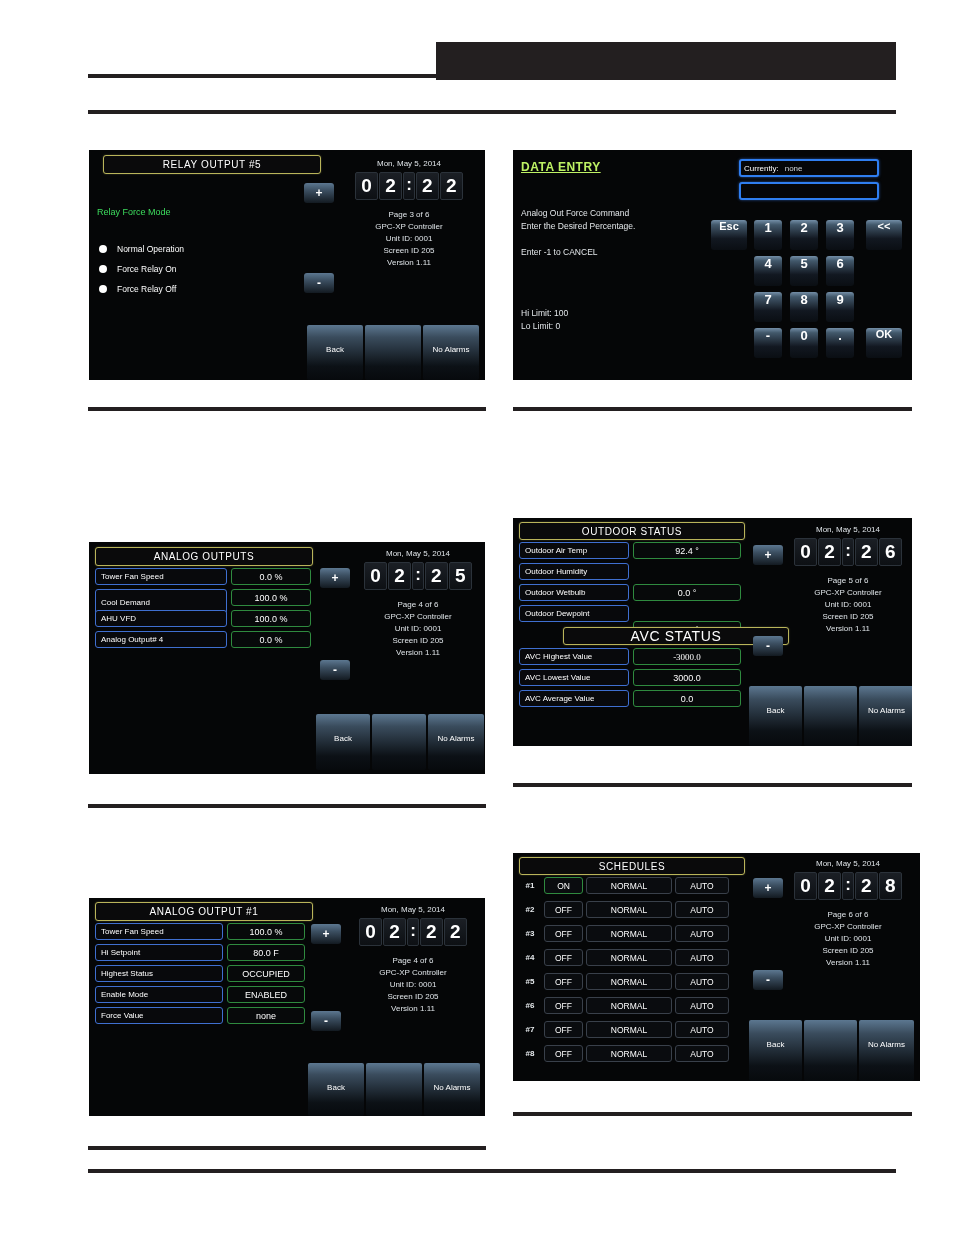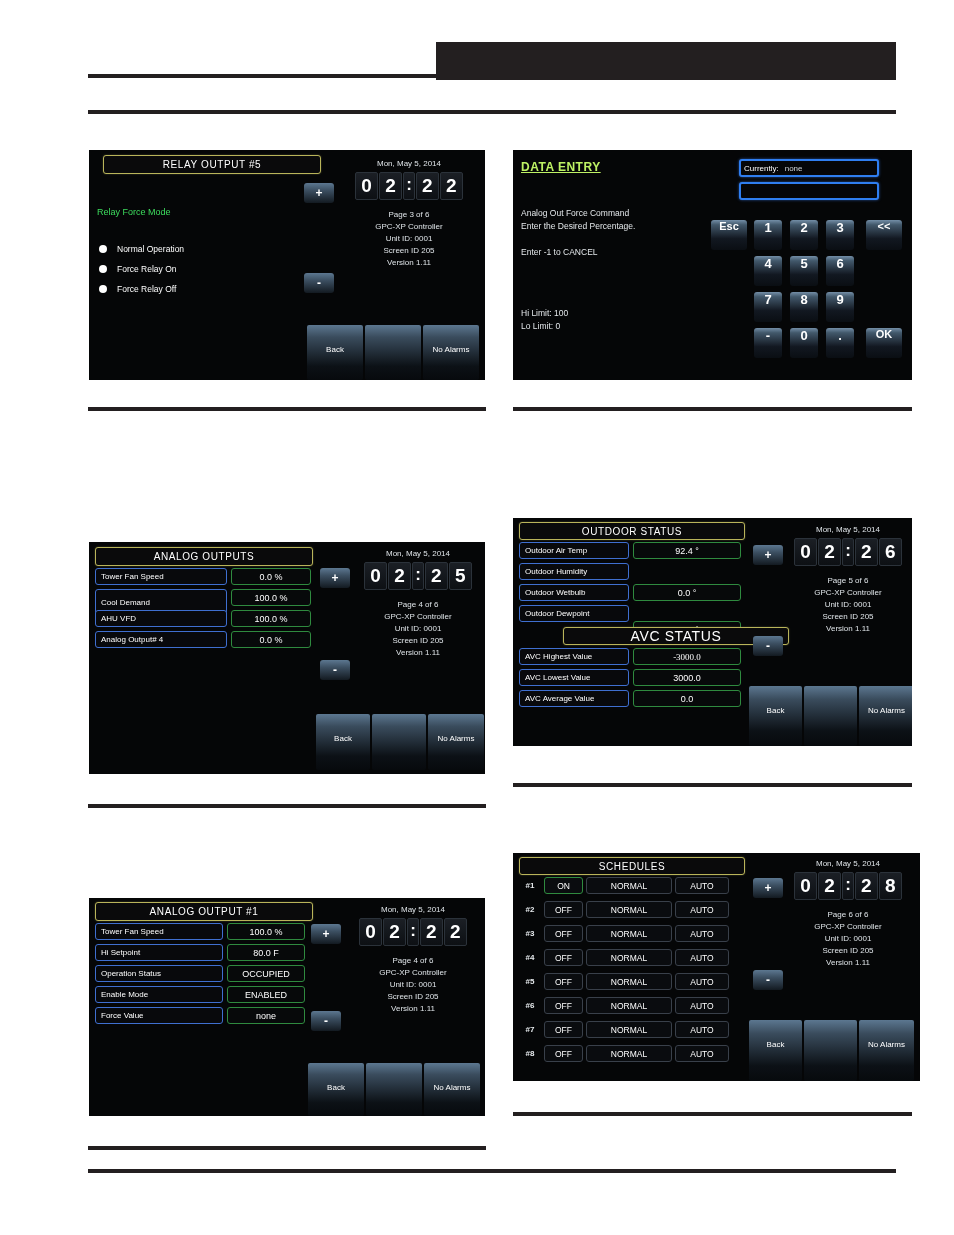--- a/index.html
+++ b/index.html
@@ -495,21 +495,21 @@
 
   <div class="row" style="left:6px; top:25px;">
     <span class="lbl" style="width:128px;height:17px;">Tower Fan Speed</span>
     <span class="val" style="width:78px;height:17px;">100.0 %</span>
   </div>
   <div class="row" style="left:6px; top:46px;">
     <span class="lbl" style="width:128px;height:17px;">Hi Setpoint</span>
     <span class="val" style="width:78px;height:17px;">80.0 F</span>
   </div>
   <div class="row" style="left:6px; top:67px;">
-    <span class="lbl" style="width:128px;height:17px;">Operation Status</span>
+    <span class="lbl" style="width:128px;height:17px;">Highest Status</span>
     <span class="val" style="width:78px;height:17px;">OCCUPIED</span>
   </div>
   <div class="row" style="left:6px; top:88px;">
     <span class="lbl" style="width:128px;height:17px;">Enable Mode</span>
     <span class="val" style="width:78px;height:17px;">ENABLED</span>
   </div>
   <div class="row" style="left:6px; top:109px;">
     <span class="lbl" style="width:128px;height:17px;">Force Value</span>
     <span class="val" style="width:78px;height:17px;">none</span>
   </div>

